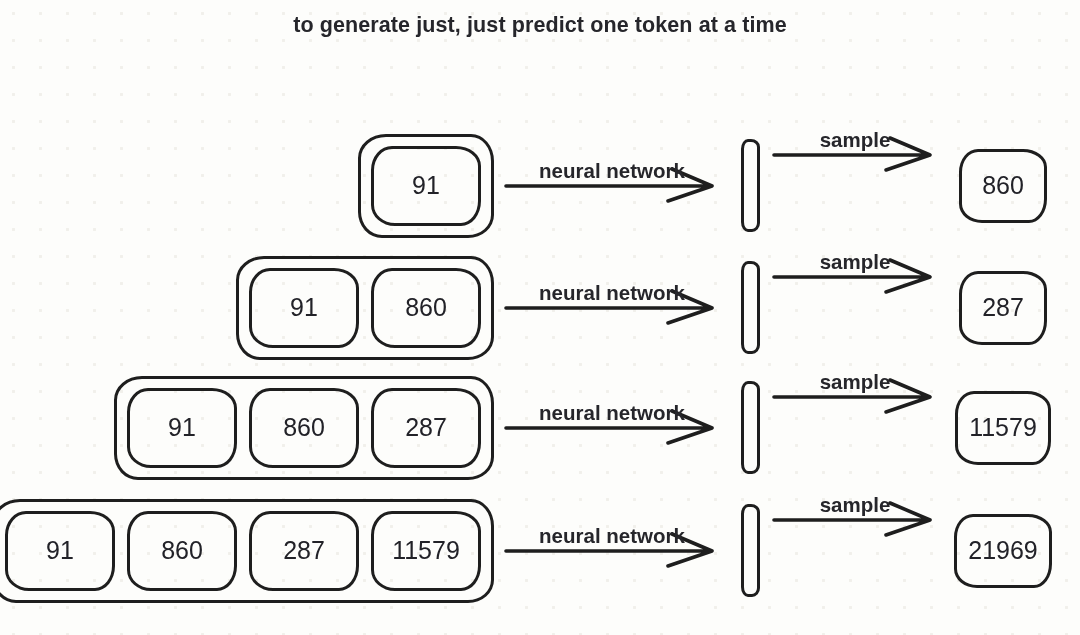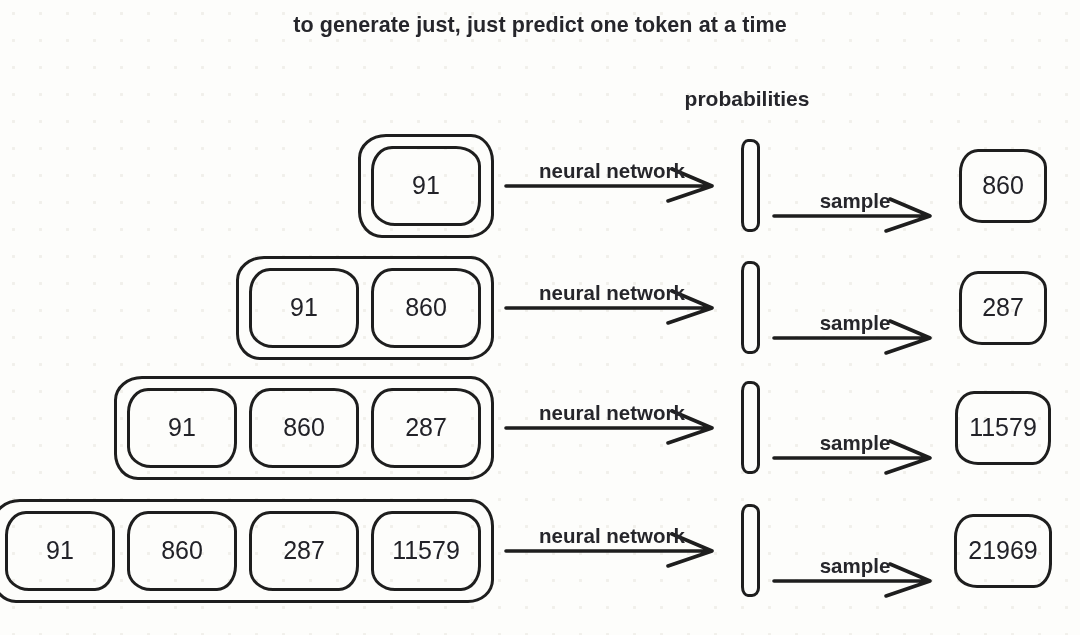--- a/index.html
+++ b/index.html
@@ -59,21 +59,21 @@
     font-size:25px;font-weight:500;
     color:#222228;
     background:transparent;
   }
   .nn-zone{
     width:236px;height:105px;
     display:flex;justify-content:center;align-items:center;
   }
   .sample-zone{
     width:170px;height:105px;
-    display:flex;justify-content:center;align-items:flex-end;
+    display:flex;justify-content:center;align-items:flex-start;
   }
   .arrow-group{position:relative;}
   .arrow-group svg{display:block;stroke:var(--ink);}
   .arrow-label{
     position:absolute;left:0;bottom:25px;width:100%;
     text-align:center;
     font-size:20.5px;font-weight:700;
     color:#26262b;
     white-space:nowrap;
   }
@@ -96,21 +96,20 @@
     padding:0 11px;
     border-radius:19px 24px 18px 23px / 23px 18px 24px 19px;
   }
 </style>
 </head>
 <body>
 
 <div class="canvas">
 
   <div class="title">to generate just, just predict one token at a time</div>
-  <div class="prob-label">probabilities</div>
 
   <div class="row" style="top:133px">
     <div class="ctx-zone">
       <div class="context">
         <div class="token">91</div>
       </div>
     </div>
     <div class="nn-zone">
       <div class="arrow-group">
         <span class="arrow-label">neural network</span>

